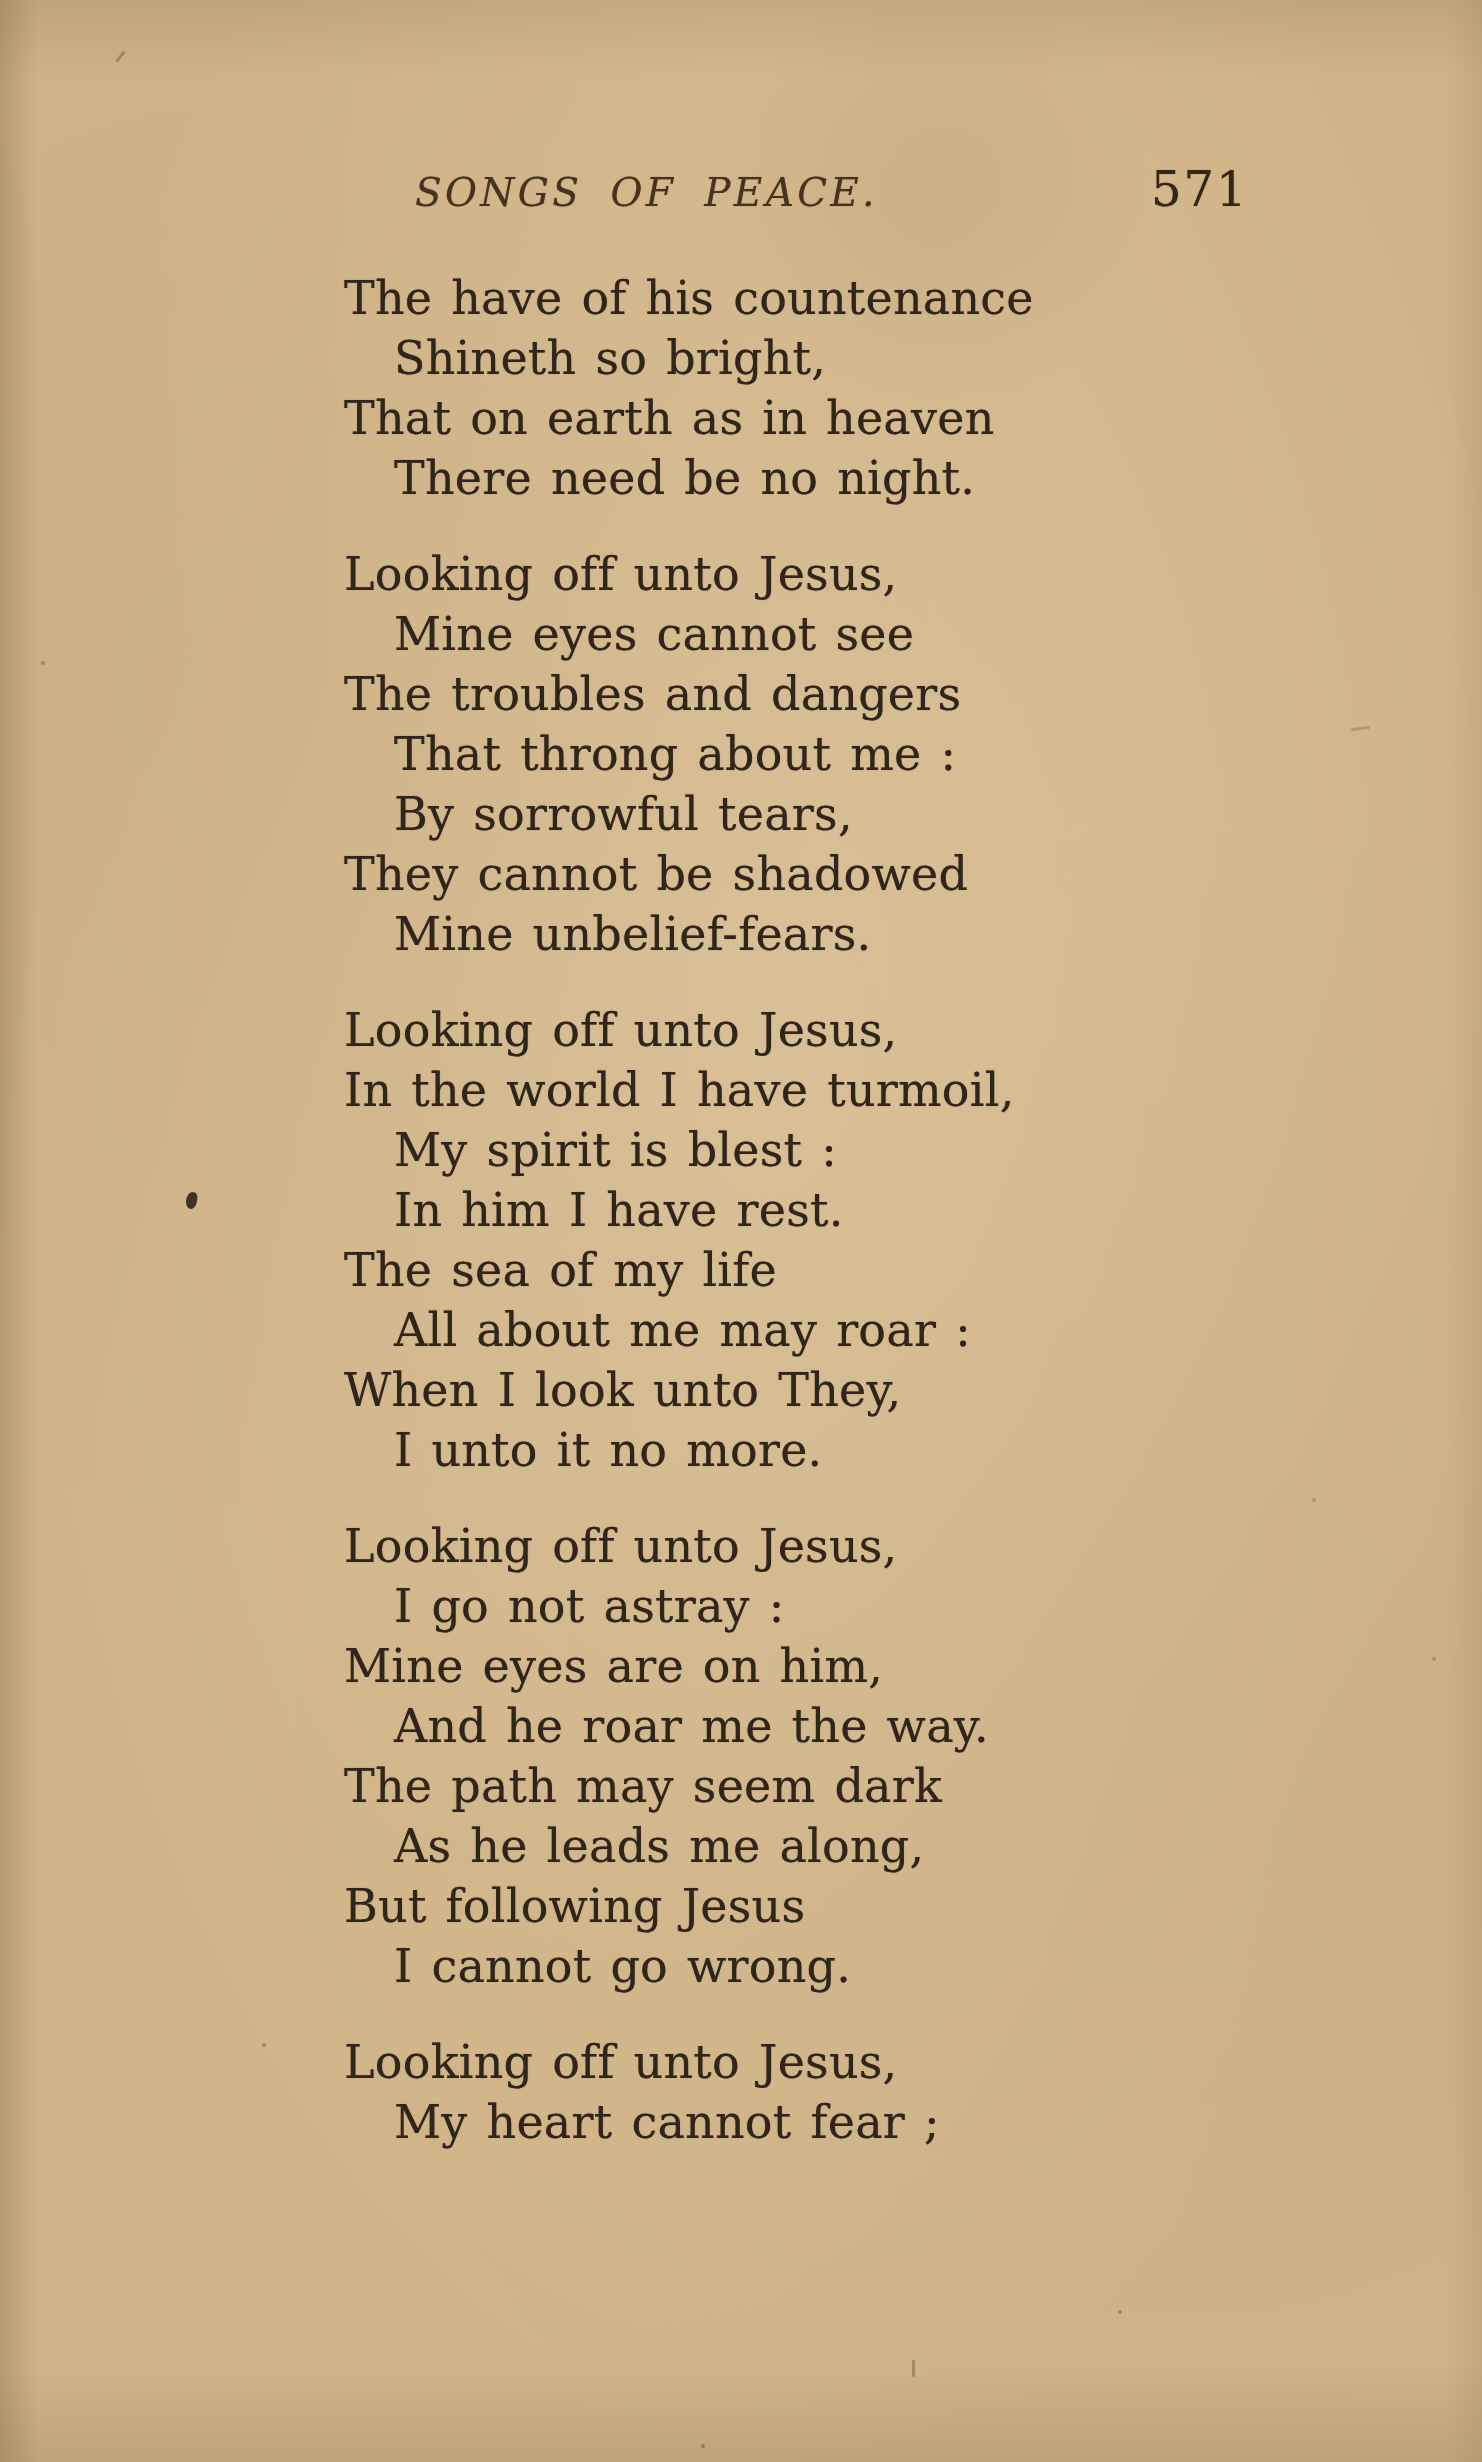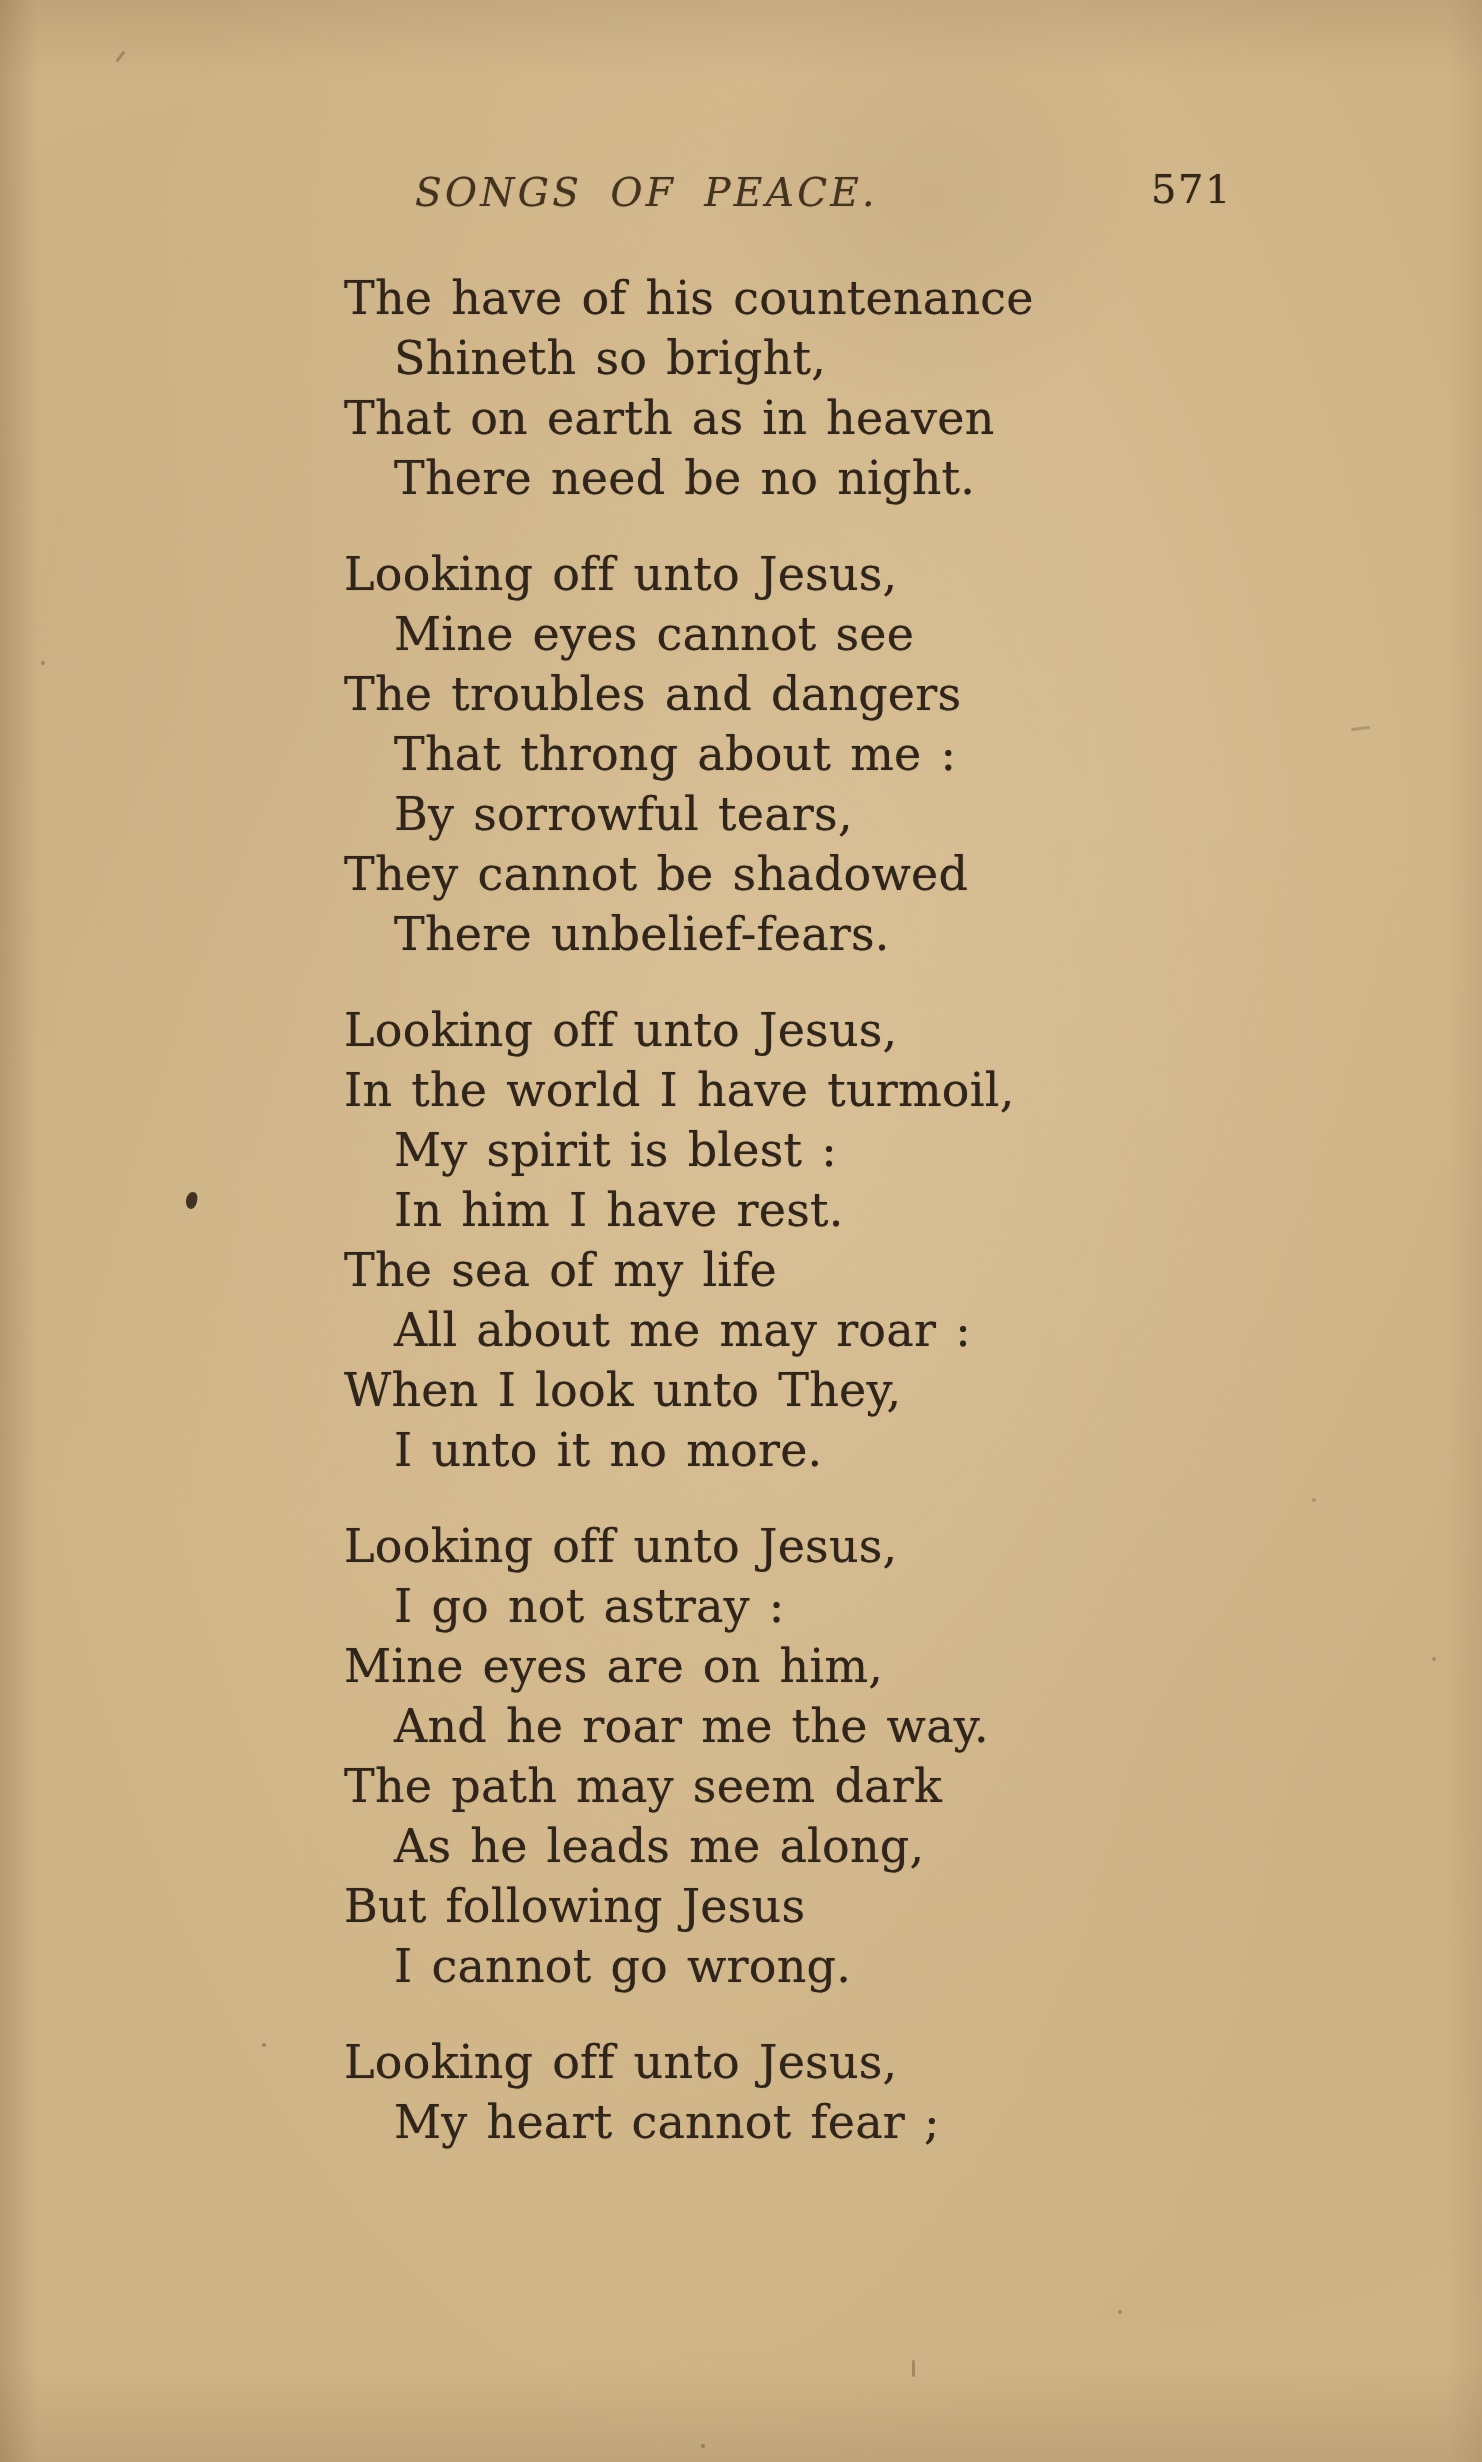--- a/index.html
+++ b/index.html
@@ -42,21 +42,21 @@
     letter-spacing: 0.085em;
     word-spacing: 0.32em;
     color: #43331f;
     text-shadow: 0 0 1.1px rgba(60,44,24,0.5);
     white-space: nowrap;
   }
   .page-number {
     position: absolute;
     left: 1151px;
     top: -2.8px;
-    font-size: 40px;
+    font-size: 48px;
     line-height: 53px;
     letter-spacing: 0.04em;
     color: #332718;
     text-shadow: 0 0 1.1px rgba(50,37,20,0.55);
   }
   .poem {
     position: absolute;
     left: 344px;
     top: 268px;
     width: 711px;
@@ -114,21 +114,21 @@
         <div class="line">That on earth as in heaven</div>
         <div class="line indent">There need be no night.</div>
       </div>
       <div class="stanza">
         <div class="line">Looking off unto Jesus,</div>
         <div class="line indent">Mine eyes cannot see</div>
         <div class="line">The troubles and dangers</div>
         <div class="line indent">That throng about me :</div>
         <div class="line indent">By sorrowful tears,</div>
         <div class="line">They cannot be shadowed</div>
-        <div class="line indent">There unbelief-fears.</div>
+        <div class="line indent">Mine unbelief-fears.</div>
       </div>
       <div class="stanza">
         <div class="line">Looking off unto Jesus,</div>
         <div class="line">In the world I have turmoil,</div>
         <div class="line indent">My spirit is blest :</div>
         <div class="line indent">In him I have rest.</div>
         <div class="line">The sea of my life</div>
         <div class="line indent">All about me may roar :</div>
         <div class="line">When I look unto They,</div>
         <div class="line indent">I unto it no more.</div>

